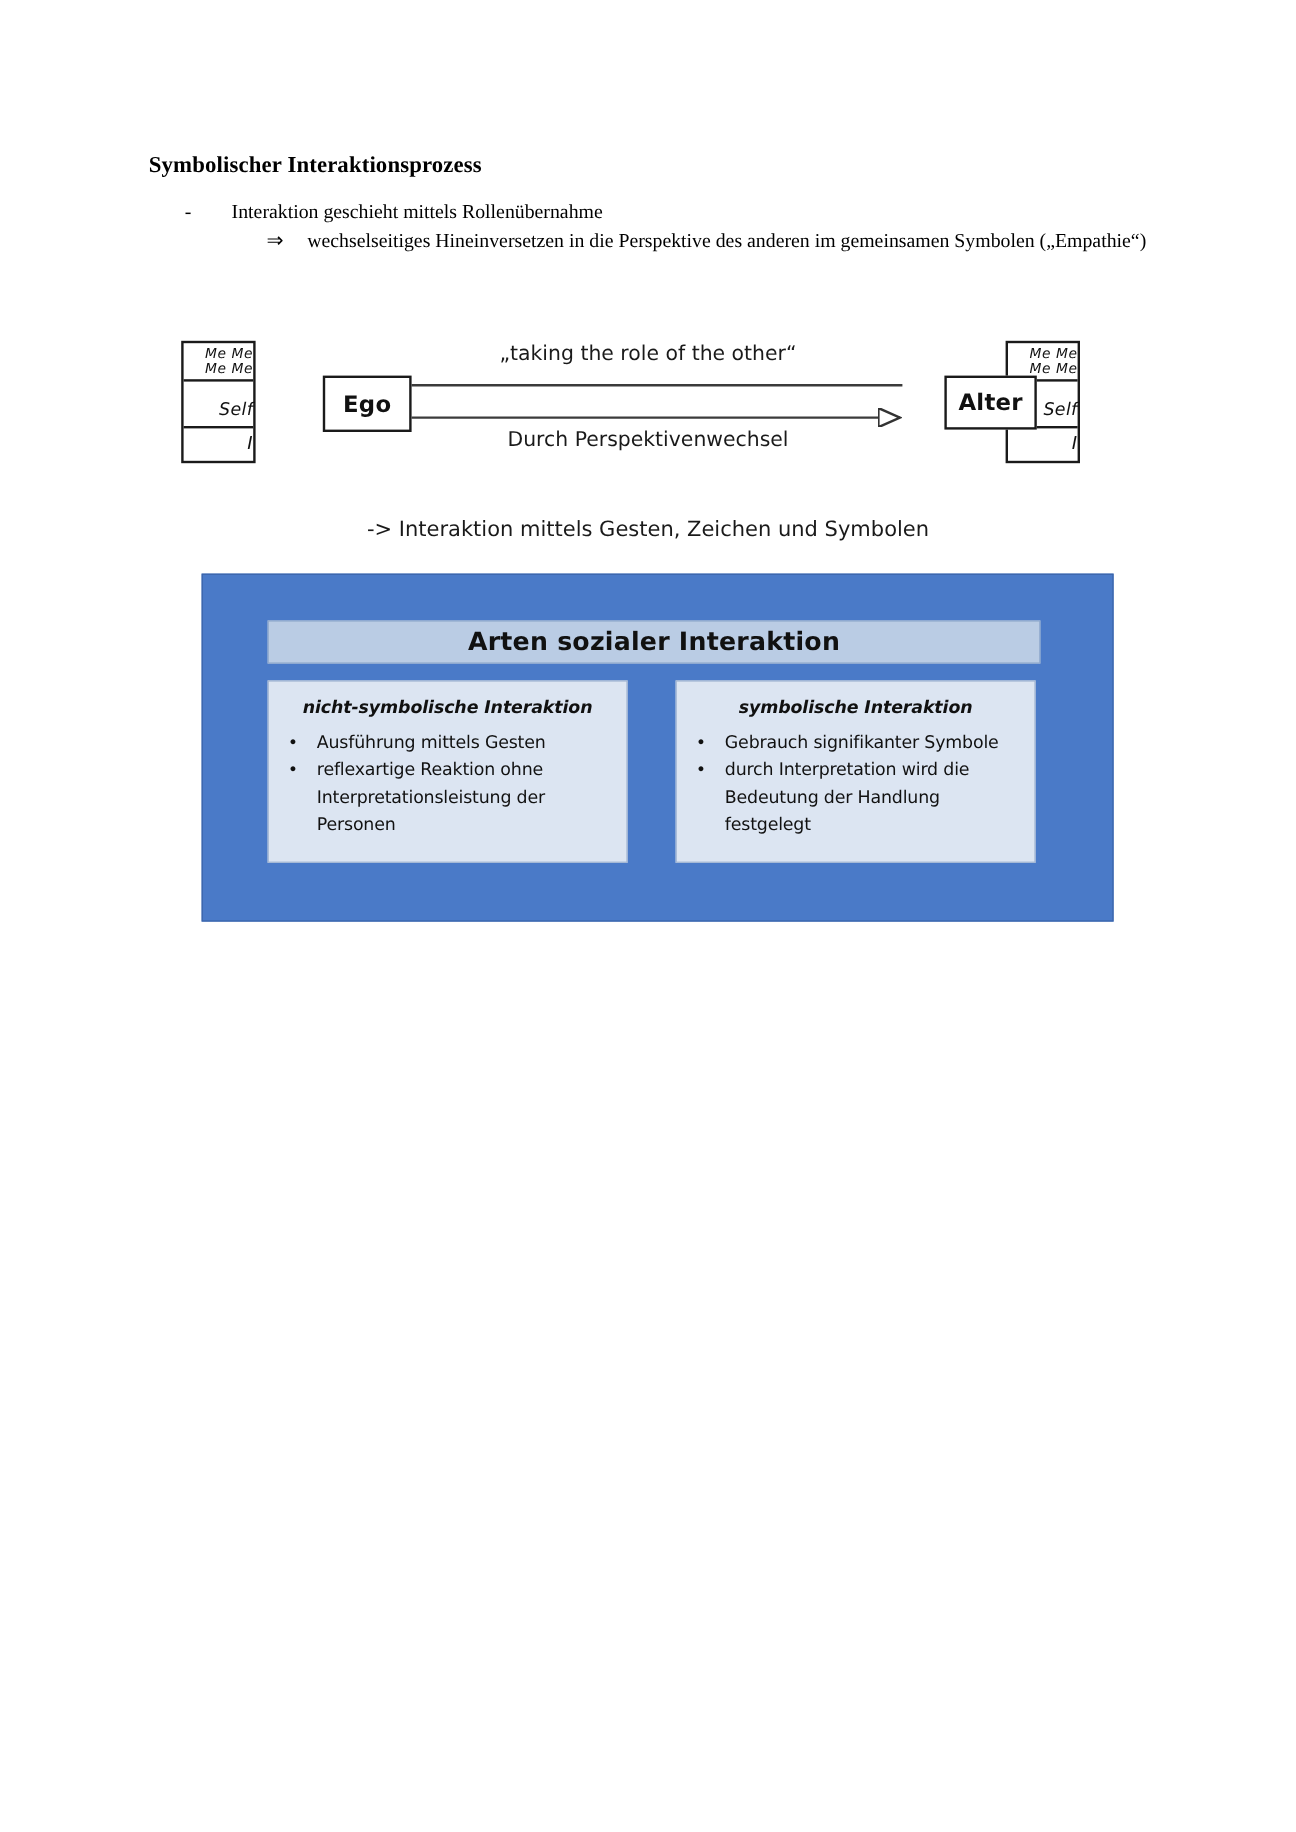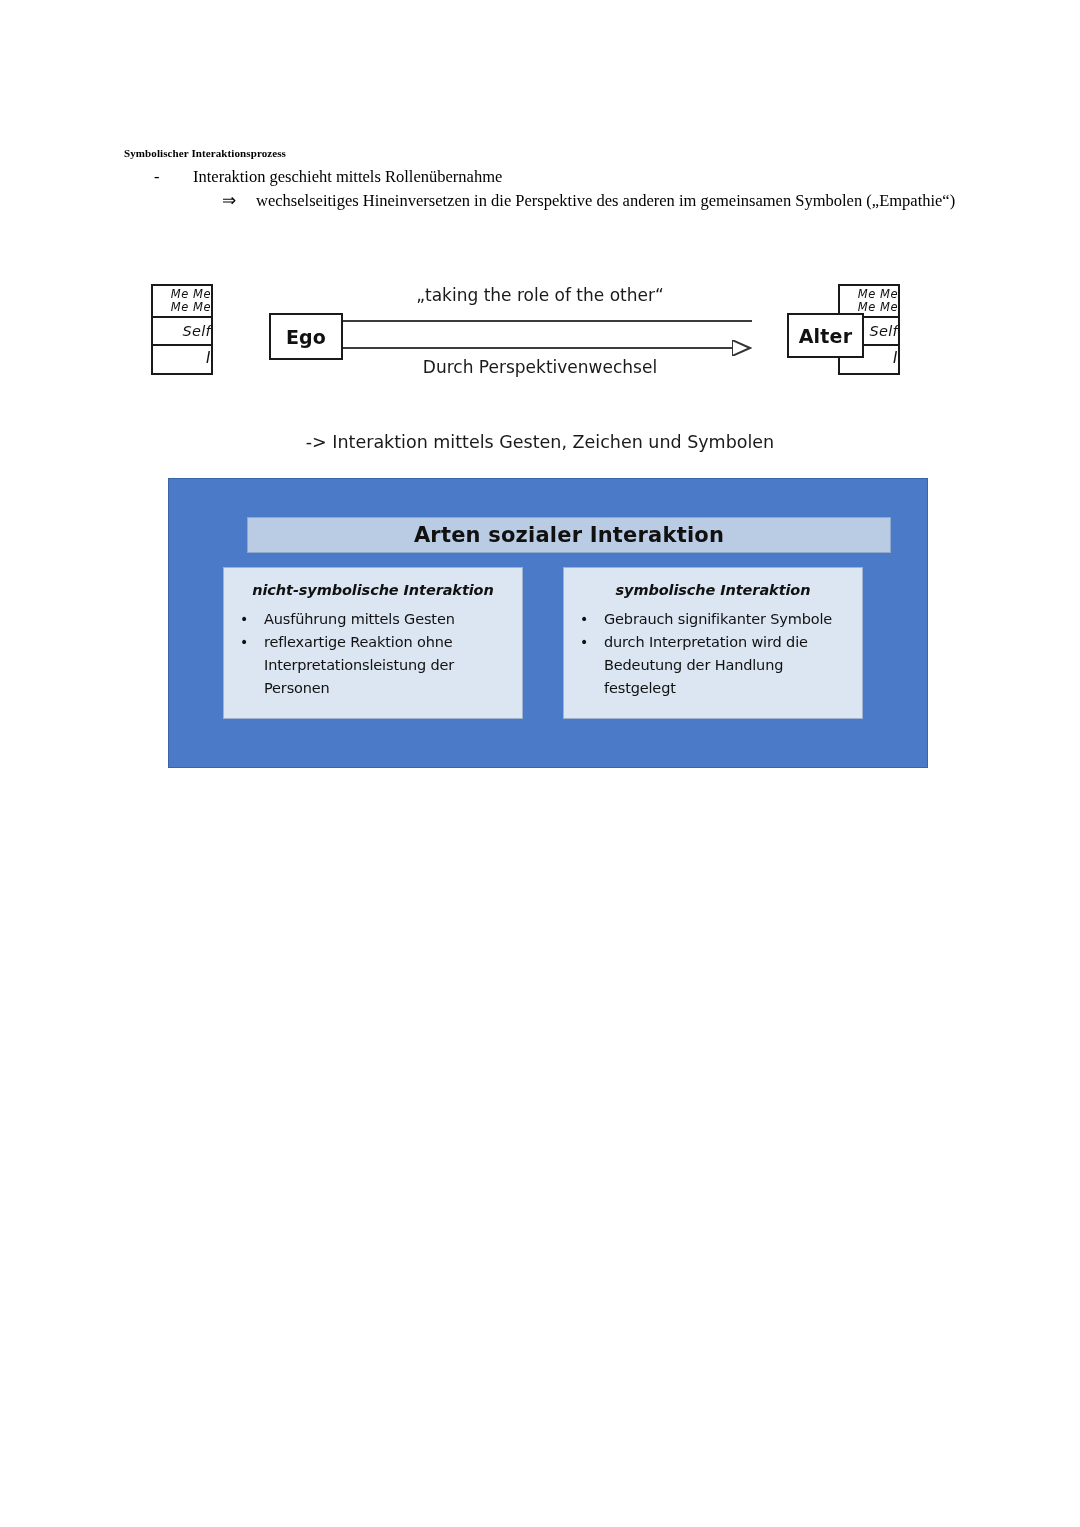--- a/index.html
+++ b/index.html
@@ -22,24 +22,23 @@
     background: #ffffff;
   }
 
   
   .doc-heading {
     position: absolute;
     left: 124px;
     top: 127px;
     font-family: "Liberation Serif", serif;
     font-weight: bold;
-    font-size: 11px;
+    font-size: 19px;
     letter-spacing: 0.1px;
     white-space: nowrap;
-    margin-top: 20px;
   }
   .bullet-row {
     position: absolute;
     font-family: "Liberation Serif", serif;
     font-size: 16.5px;
     white-space: nowrap;
   }
   .bullet-row.lvl1 { left: 154px; top: 167px; }
   .bullet-row.lvl1 .marker {
     display: inline-block;
@@ -80,21 +79,21 @@
   }
   .self-card .seg.me {
     padding: 2px 0 3px;
     border-bottom: 2px solid #1a1a1a;
     line-height: 12.5px;
     font-size: 11.5px;
     font-style: italic;
     letter-spacing: 0.5px;
   }
   .self-card .seg.self {
-    padding: 5px 0 5px;
+    padding: 16px 0 5px;
     border-bottom: 2px solid #1a1a1a;
     font-size: 14.5px;
     font-style: italic;
     letter-spacing: 0.3px;
   }
   .self-card .seg.i {
     padding: 3px 0 6px;
     font-size: 15px;
     font-style: italic;
     letter-spacing: 0.5px;
@@ -164,21 +163,20 @@
     border: 1px solid #8fa8cc;
     box-sizing: border-box;
     display: flex;
     align-items: center;
     justify-content: center;
     font-family: "DejaVu Sans", sans-serif;
     font-weight: bold;
     font-size: 21px;
     color: #111111;
     letter-spacing: 0.2px;
-    margin-left: 24px;
   }
   .sub-card {
     position: absolute;
     top: 88px;
     width: 300px;
     height: 152px;
     background: #DCE5F2;
     border: 1px solid #9fb3d1;
     box-sizing: border-box;
   }

